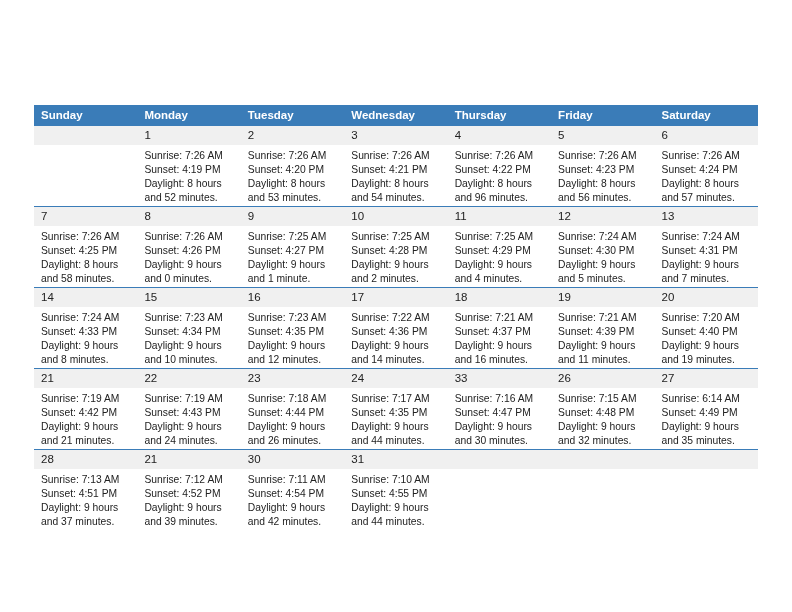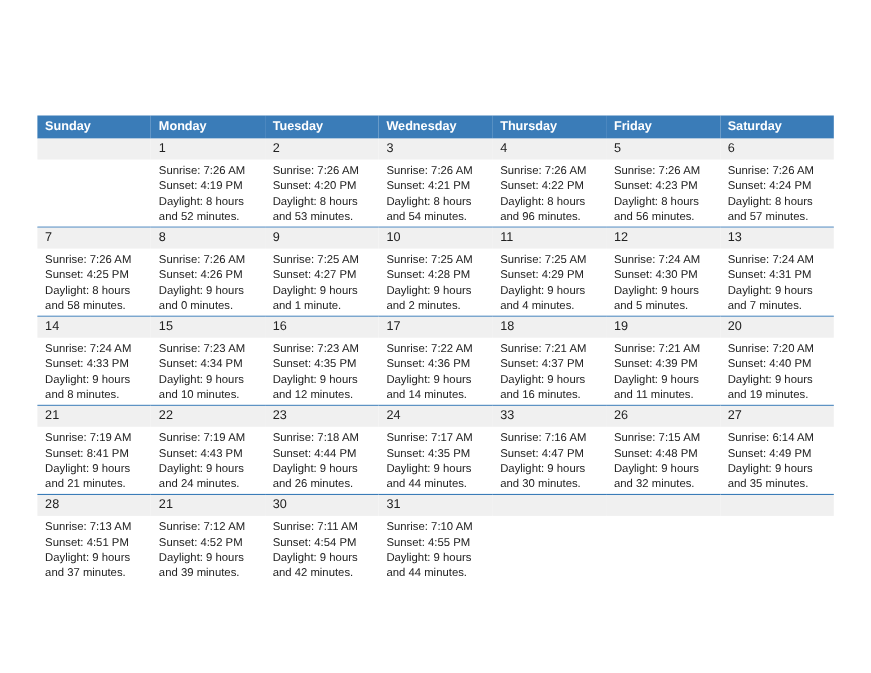--- a/index.html
+++ b/index.html
@@ -397,21 +397,21 @@
               </div>
             </div>
           </td>
         </tr>
         <tr class="week-row">
           <td>
             <div class="cell-inner">
               <div class="daynum">21</div>
               <div class="info">
                 <div>Sunrise: 7:19 AM</div>
-                <div>Sunset: 8:41 PM</div>
+                <div>Sunset: 4:42 PM</div>
                 <div>Daylight: 9 hours</div>
                 <div>and 21 minutes.</div>
               </div>
             </div>
           </td>
           <td>
             <div class="cell-inner">
               <div class="daynum">22</div>
               <div class="info">
                 <div>Sunrise: 7:19 AM</div>

